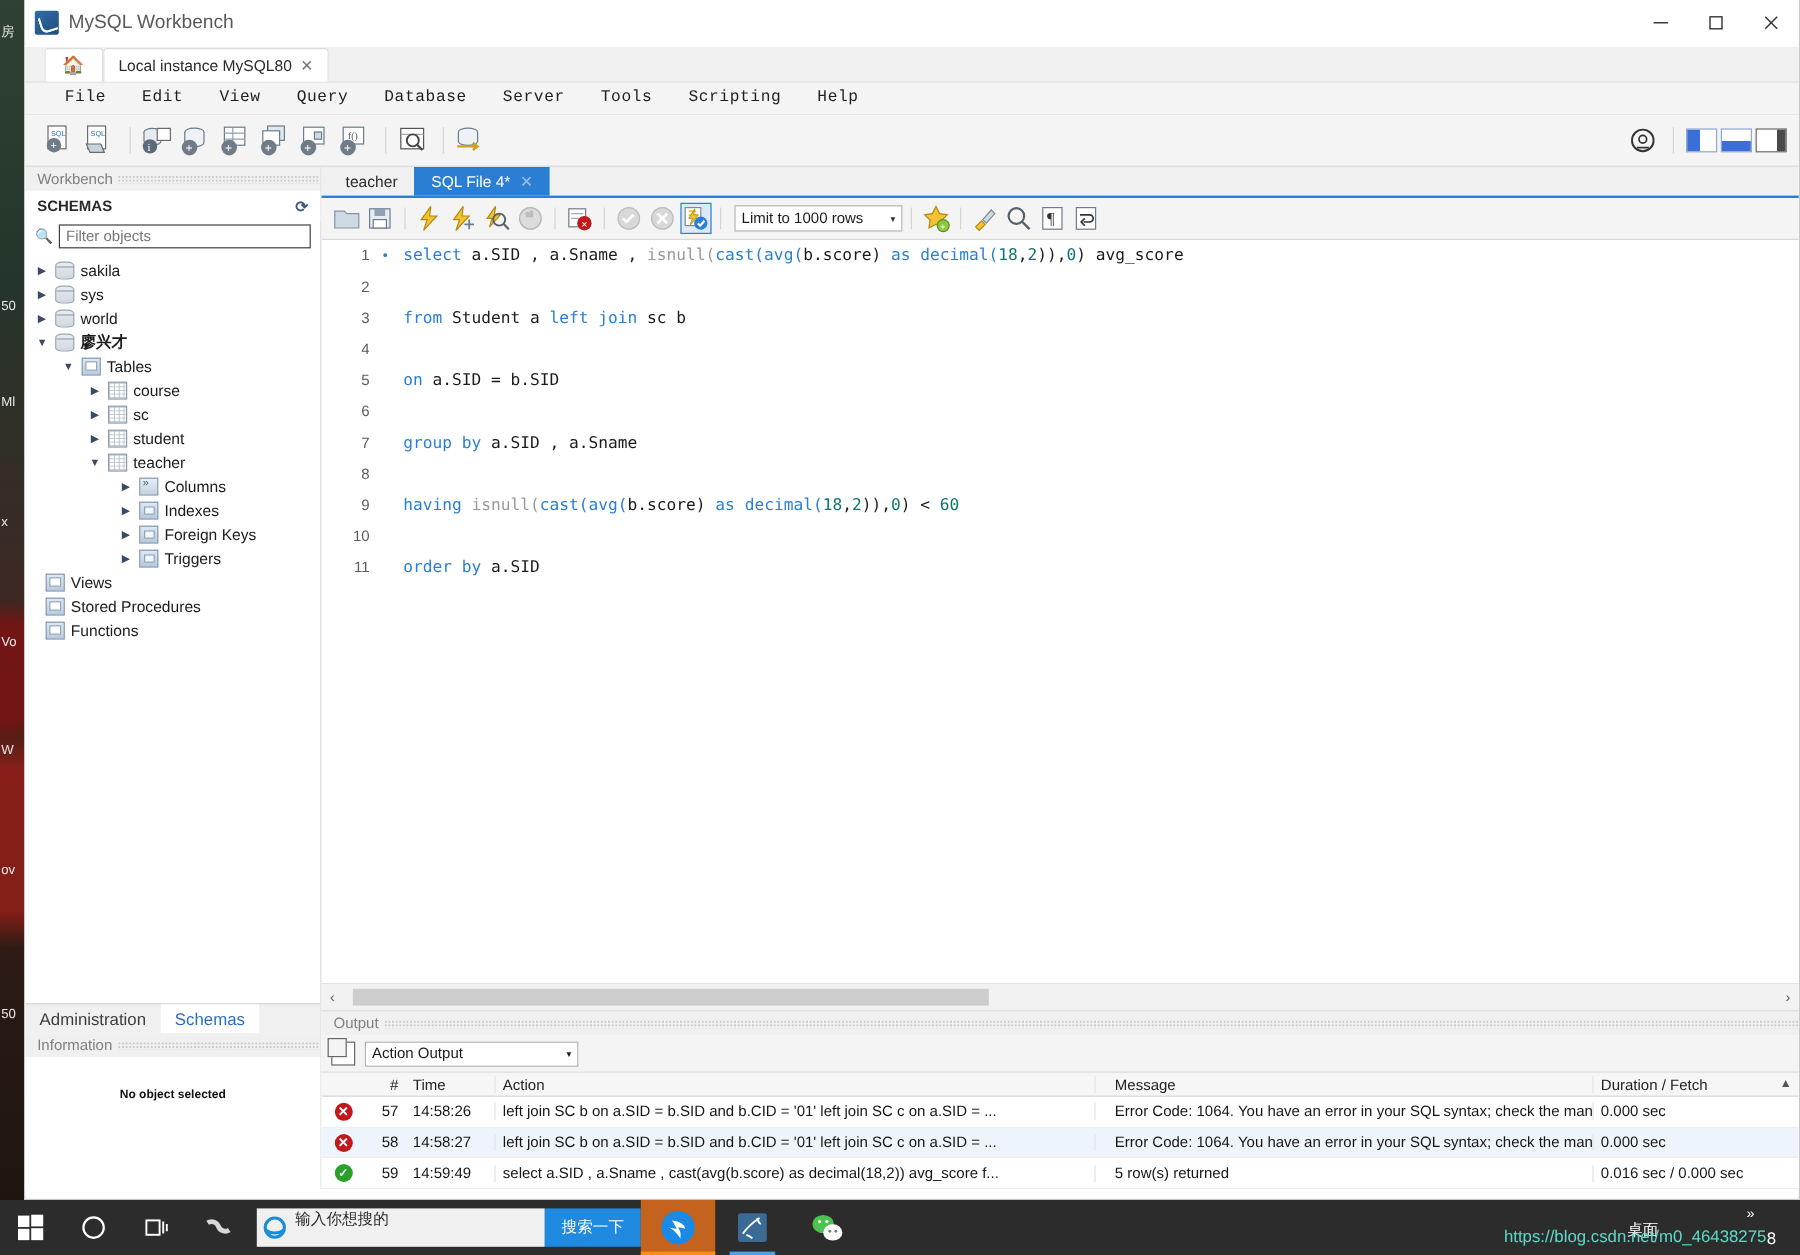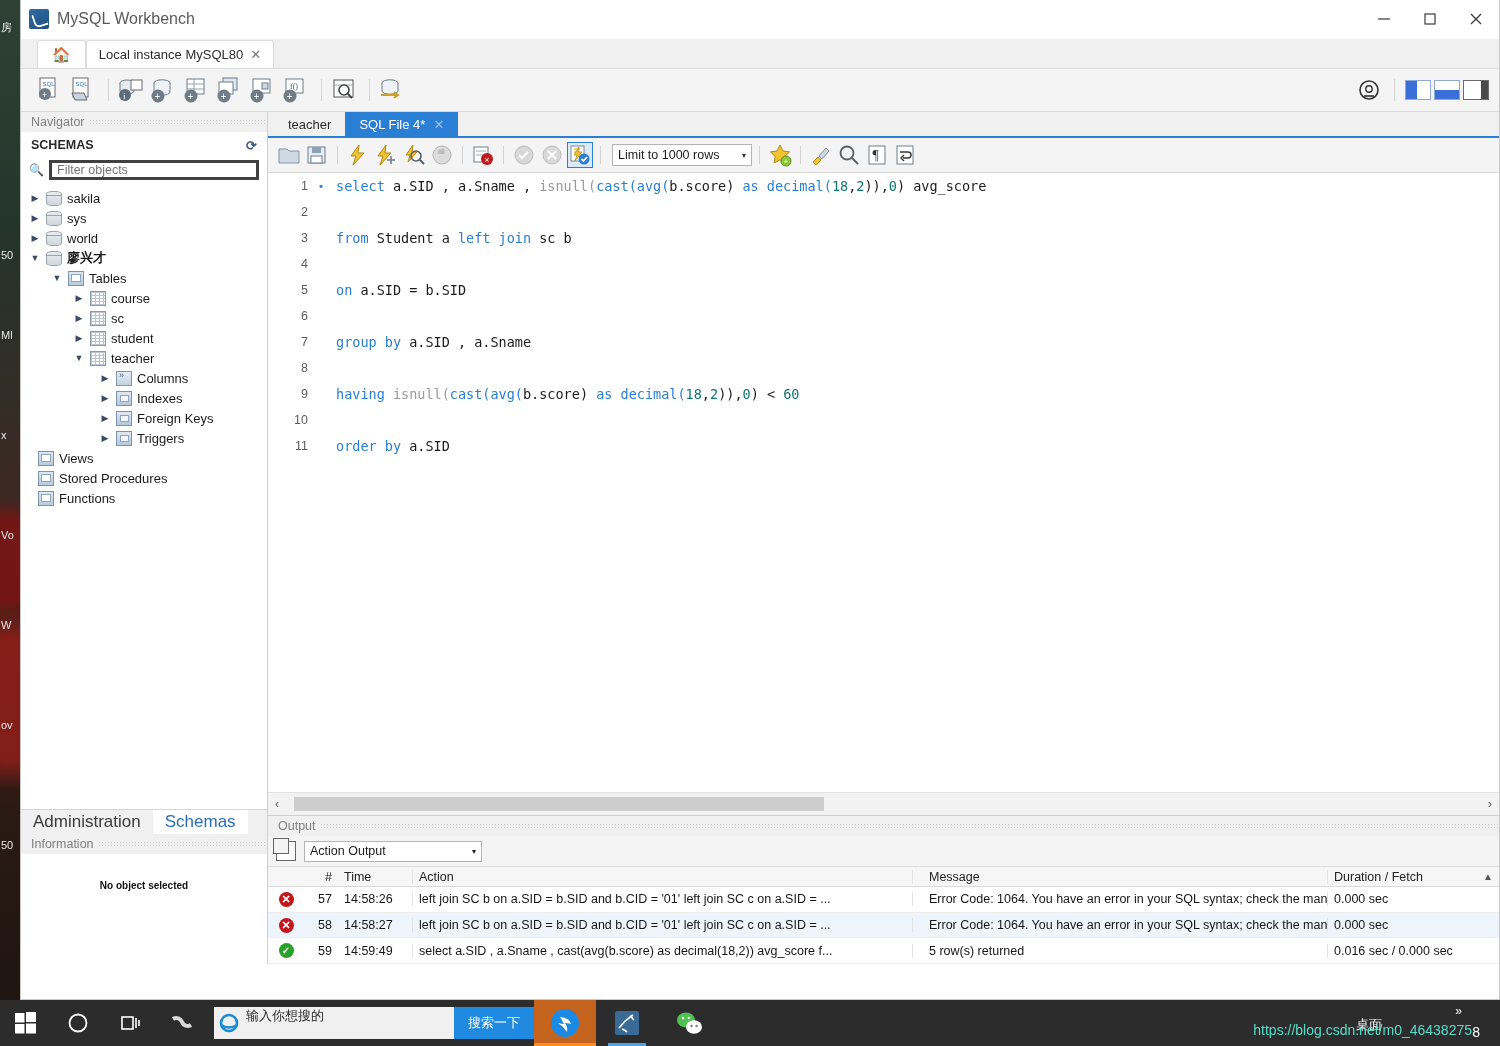--- a/index.html
+++ b/index.html
@@ -96,21 +96,21 @@
     background-size:3px 3px;}
   #schemas-bar{
     height:26px;display:flex;align-items:center;padding:0 10px;
     font-size:12.5px;font-weight:bold;color:#2a2a2a;background:#ffffff;
     justify-content:space-between;
   }
   #refresh-icon{color:#44597c;font-size:13px;}
   #filter-row{display:flex;align-items:center;padding:2px 8px 6px 8px;gap:4px;}
   .search-glyph{width:16px;text-align:center;color:#3b4a66;font-size:12px;}
   #filter-input{
-    flex:1;height:20px;border:3px solid #404040;background:#ffffff;
+    flex:1;height:20px;border:1px solid #404040;background:#ffffff;
     font-size:12.5px;color:#8b8b8b;padding:0 5px;box-sizing:border-box;
     font-family:"Liberation Sans", sans-serif;outline:none;
   }
   #tree{flex:1;overflow:hidden;padding-top:2px;font-size:13px;color:#1b1b1b;}
   .tnode{display:flex;align-items:center;height:20px;gap:5px;white-space:nowrap;}
   .arrow{width:12px;font-size:9px;color:#3a4a66;text-align:center;flex:none;}
   .arrow.empty{visibility:hidden;}
   .ico{width:14px;height:13px;flex:none;position:relative;}
   .ico-db{background:linear-gradient(180deg,#e9edf1,#cfd7de);border:1px solid #97a3ad;border-radius:6px/3px;}
   .ico-db:after{content:"";position:absolute;left:0;right:0;top:3px;height:1px;background:#97a3ad;}
@@ -123,21 +123,21 @@
   .ico-cols:after{content:"»";position:absolute;left:2px;top:-2px;font-size:9px;color:#3f5d80;}
   .ico-folder{background:linear-gradient(180deg,#dfe8f2,#b6c8de);border:1px solid #7d92ad;}
   .ico-folder:after{content:"";position:absolute;left:3px;top:3px;width:7px;height:5px;background:#f2f6fa;border:1px solid #8fa3ba;}
   .bold-name{font-weight:bold;}
   .depth1{padding-left:8px;}
   .depth2{padding-left:30px;}
   .depth3{padding-left:52px;}
   .depth4{padding-left:78px;}
   .depth2b{}
   #sidebar-tabs{height:24px;background:#f0f0f0;display:flex;align-items:stretch;border-top:1px solid #d5d5d5;}
-  .sb-tab{font-size:17px;color:#3c3c3c;display:flex;align-items:center;padding:0 12px;}
+  .sb-tab{font-size:14px;color:#3c3c3c;display:flex;align-items:center;padding:0 12px;}
   .sb-tab.active{background:#ffffff;color:#2a6ebb;}
   #info-panel{height:110px;background:#ffffff;}
   #no-object{font-size:10px;font-weight:bold;color:#111111;text-align:center;padding-top:26px;}
   
   #editor-area{flex:1;display:flex;flex-direction:column;min-width:0;background:#ffffff;}
   #etabs{height:26px;background:#f0f0f0;display:flex;align-items:flex-end;
          border-bottom:2px solid #2a7fd4;padding-left:6px;box-sizing:border-box;}
   .etab{height:24px;display:flex;align-items:center;gap:8px;padding:0 14px;
         font-size:13px;color:#2b2b2b;box-sizing:border-box;}
   .etab.active{background:#2a7fd4;color:#ffffff;}
@@ -262,20 +262,31 @@
   <div id="tabstrip">
     <div class="wtab home">
       <span class="home-icon">🏠</span>
     </div>
     <div class="wtab">
       <span>Local instance MySQL80</span>
       <span class="tab-close">✕</span>
     </div>
   </div>
 
+  <div id="menubar">
+    <div class="menu-item">File</div>
+    <div class="menu-item">Edit</div>
+    <div class="menu-item">View</div>
+    <div class="menu-item">Query</div>
+    <div class="menu-item">Database</div>
+    <div class="menu-item">Server</div>
+    <div class="menu-item">Tools</div>
+    <div class="menu-item">Scripting</div>
+    <div class="menu-item">Help</div>
+  </div>
 
   <div id="maintoolbar">
     <div class="tb-ico">
       <svg width="30" height="30">
           <rect x="5" y="3" width="15" height="19" fill="#fff" stroke="#6a6a6a"></rect>
           <text x="7.5" y="11" font-size="6" fill="#2a6ebb" font-family="Liberation Sans">SQL</text>
           <circle cx="10" cy="19" r="6" fill="#6f7b87"></circle>
           <text x="7" y="22.5" font-size="9" fill="#fff" font-family="Liberation Sans">+</text>
         </svg>
     </div>
@@ -367,21 +378,21 @@
       <div class="layout-btn l1"></div>
       <div class="layout-btn l2"></div>
       <div class="layout-btn l3"></div>
     </div>
   </div>
 
   <div id="body">
 
     <div id="sidebar">
       <div class="panel-header">
-        <span>Navigator</span>
+        <span>Workbench</span>
         <span class="dots"></span>
       </div>
       <div id="schemas-bar">
         <span>SCHEMAS</span>
         <span id="refresh-icon">⟳</span>
       </div>
       <div id="filter-row">
         <span class="search-glyph">🔍</span>
         <input id="filter-input" placeholder="Filter objects" style="">
       </div>

